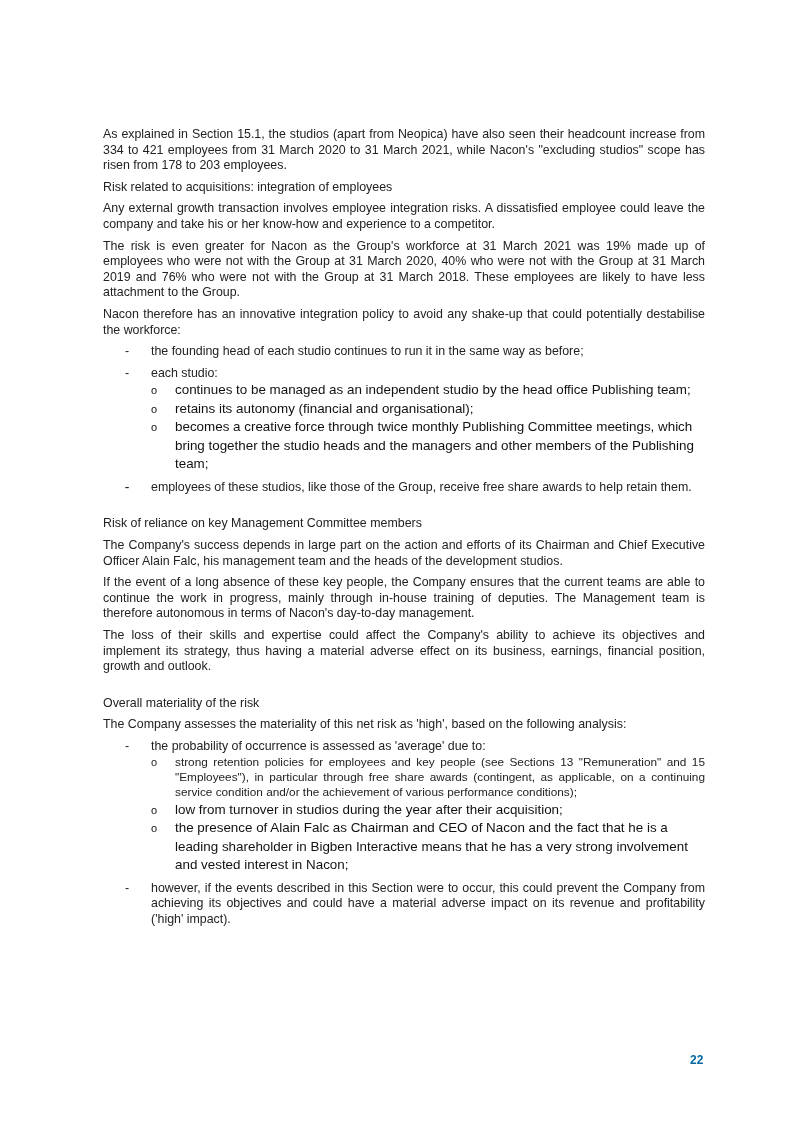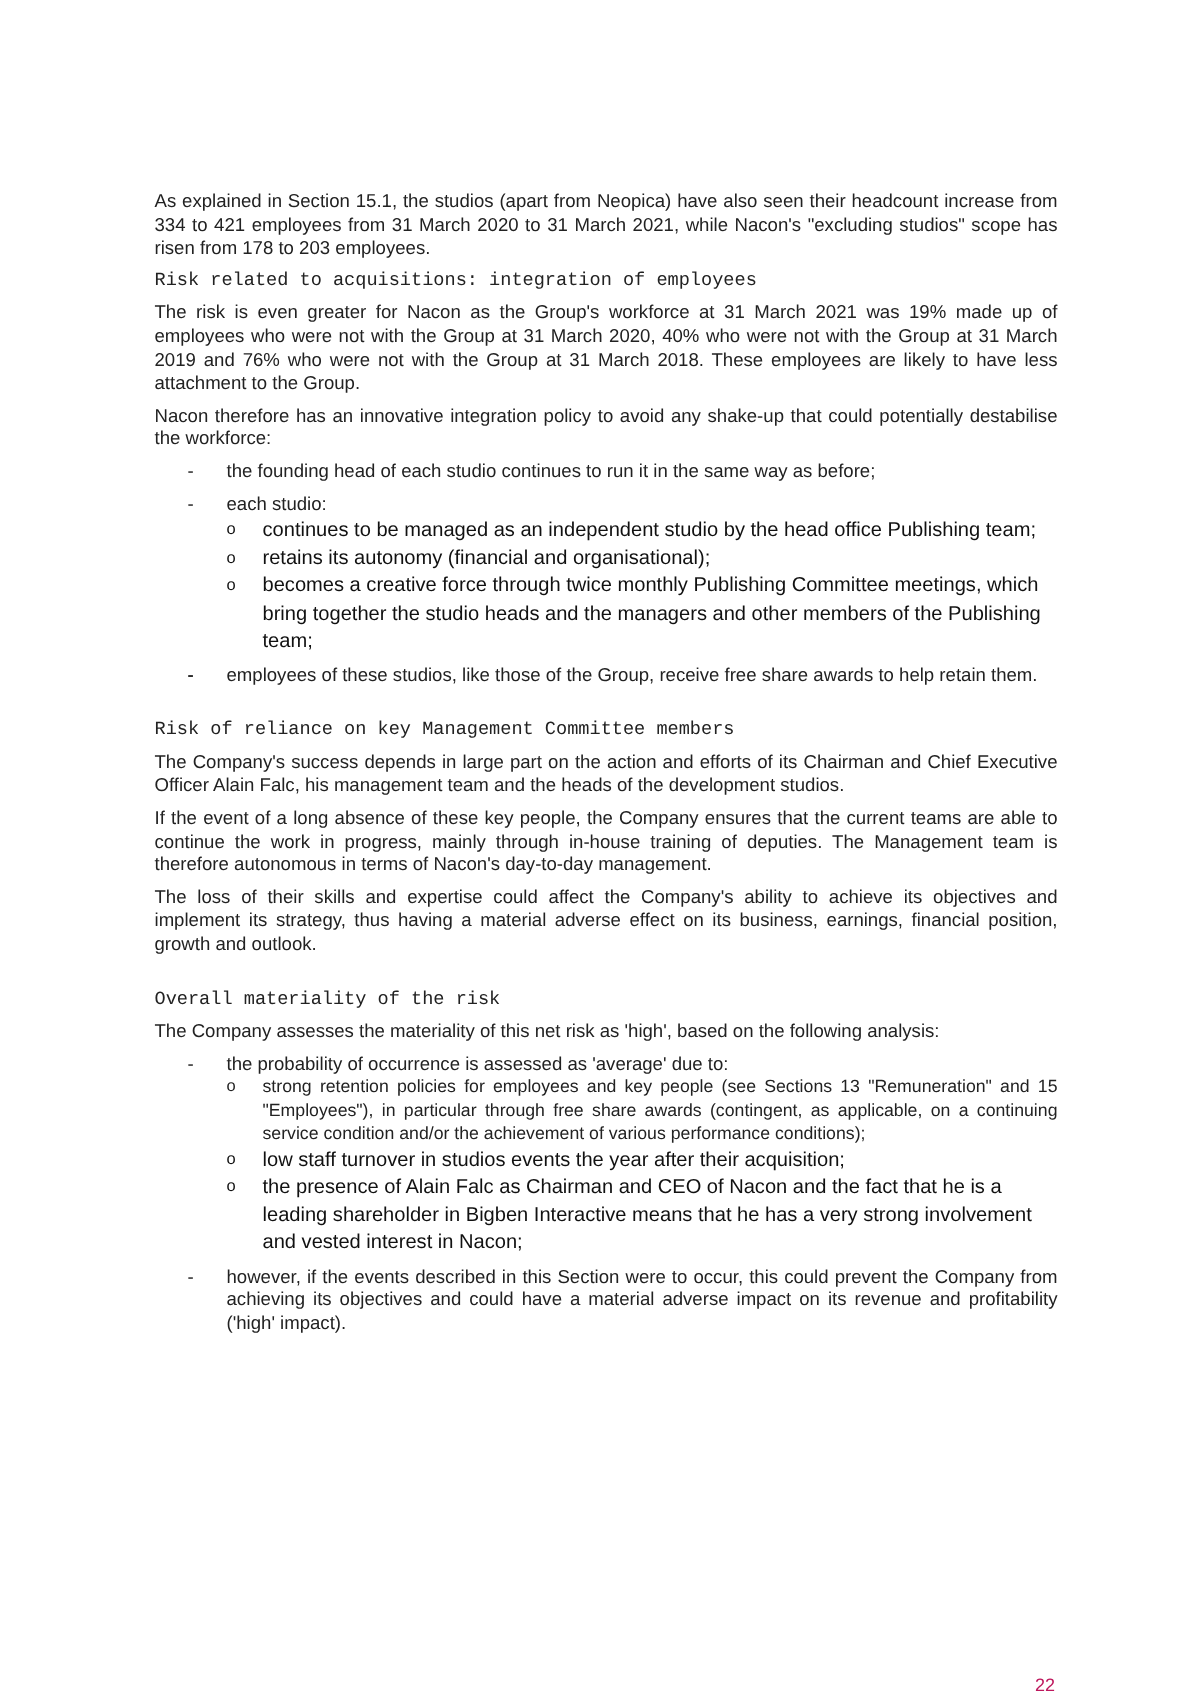--- a/index.html
+++ b/index.html
@@ -1,36 +1,37 @@
 <!DOCTYPE html>
 <html><head>
 <meta charset="utf-8">
 <style>
   html, body { margin: 0; padding: 0; background: #ffffff; }
   body { width: 800px; height: 1131px; position: relative; overflow: hidden; }
   .page { position: absolute; left: 103px; top: 94px; width: 602px; color: #222; font-family: "Liberation Sans", sans-serif; font-size: 12.4px; line-height: 15.6px; margin-top: 33px; }
   p { margin: 0 0 6px 0; text-align: justify; }
-  .heading { margin: 0 0 6px 0; font-family: Liberation Mono, monospace; }
+  .heading { margin: 0 0 6px 0; }
   .gap { height: 15px; }
   ul.dash { list-style: none; margin: 0 0 0 0; padding: 0; }
   ul.dash > li { position: relative; padding-left: 48px; margin-bottom: 6px; text-align: justify; }
   ul.dash > li > .bullet { position: absolute; left: 22px; top: 0; }
   ul.circ { list-style: none; margin: 0; padding: 0; }
   ul.circ > li { position: relative; padding-left: 24px; text-align: justify; }
   ul.circ > li > .cbullet { position: absolute; left: 0; top: 0; font-size: 11px; }
   .calibri { font-family: "Liberation Sans", sans-serif; font-size: 13.4px; line-height: 18.5px; color: #111; text-align: left !important; }
   .small { font-size: 11.8px; line-height: 15.4px; }
-  .pagenum { position: absolute; left: 690px; top: 1116px; font-family: "Liberation Sans", sans-serif; font-size: 12px; color: #be185d; }
+  .pagenum { position: absolute; left: 690px; top: 1053px; font-family: "Liberation Sans", sans-serif; font-size: 12px; color: #0369a1; font-weight: bold; }
 </style>
 </head>
 <body>
 
 <div class="page">
   <p>As explained in Section 15.1, the studios (apart from Neopica) have also seen their headcount increase from 334 to 421 employees from 31 March 2020 to 31 March 2021, while Nacon's "excluding studios" scope has risen from 178 to 203 employees.</p>
   <p class="heading">Risk related to acquisitions: integration of employees</p>
+  <p>Any external growth transaction involves employee integration risks. A dissatisfied employee could leave the company and take his or her know-how and experience to a competitor.</p>
   <p>The risk is even greater for Nacon as the Group's workforce at 31 March 2021 was 19% made up of employees who were not with the Group at 31 March 2020, 40% who were not with the Group at 31 March 2019 and 76% who were not with the Group at 31 March 2018. These employees are likely to have less attachment to the Group.</p>
   <p>Nacon therefore has an innovative integration policy to avoid any shake-up that could potentially destabilise the workforce:</p>
 
   <ul class="dash">
     <li>
       <span class="bullet">-</span>
       <span>the founding head of each studio continues to run it in the same way as before;</span>
     </li>
     <li>
       <span class="bullet">-</span>
@@ -75,21 +76,21 @@
     <li>
       <span class="bullet">-</span>
       <span>the probability of occurrence is assessed as 'average' due to:</span>
       <ul class="circ">
         <li class="small">
           <span class="cbullet">o</span>
           <span>strong retention policies for employees and key people (see Sections 13 "Remuneration" and 15 "Employees"), in particular through free share awards (contingent, as applicable, on a continuing service condition and/or the achievement of various performance conditions);</span>
         </li>
         <li class="calibri">
           <span class="cbullet">o</span>
-          <span>low staff turnover in studios events the year after their acquisition;</span>
+          <span>low from turnover in studios during the year after their acquisition;</span>
         </li>
         <li class="calibri">
           <span class="cbullet">o</span>
           <span>the presence of Alain Falc as Chairman and CEO of Nacon and the fact that he is a leading shareholder in Bigben Interactive means that he has a very strong involvement and vested interest in Nacon;</span>
         </li>
       </ul>
     </li>
     <li>
       <span class="bullet">-</span>
       <span>however, if the events described in this Section were to occur, this could prevent the Company from achieving its objectives and could have a material adverse impact on its revenue and profitability ('high' impact).</span>

